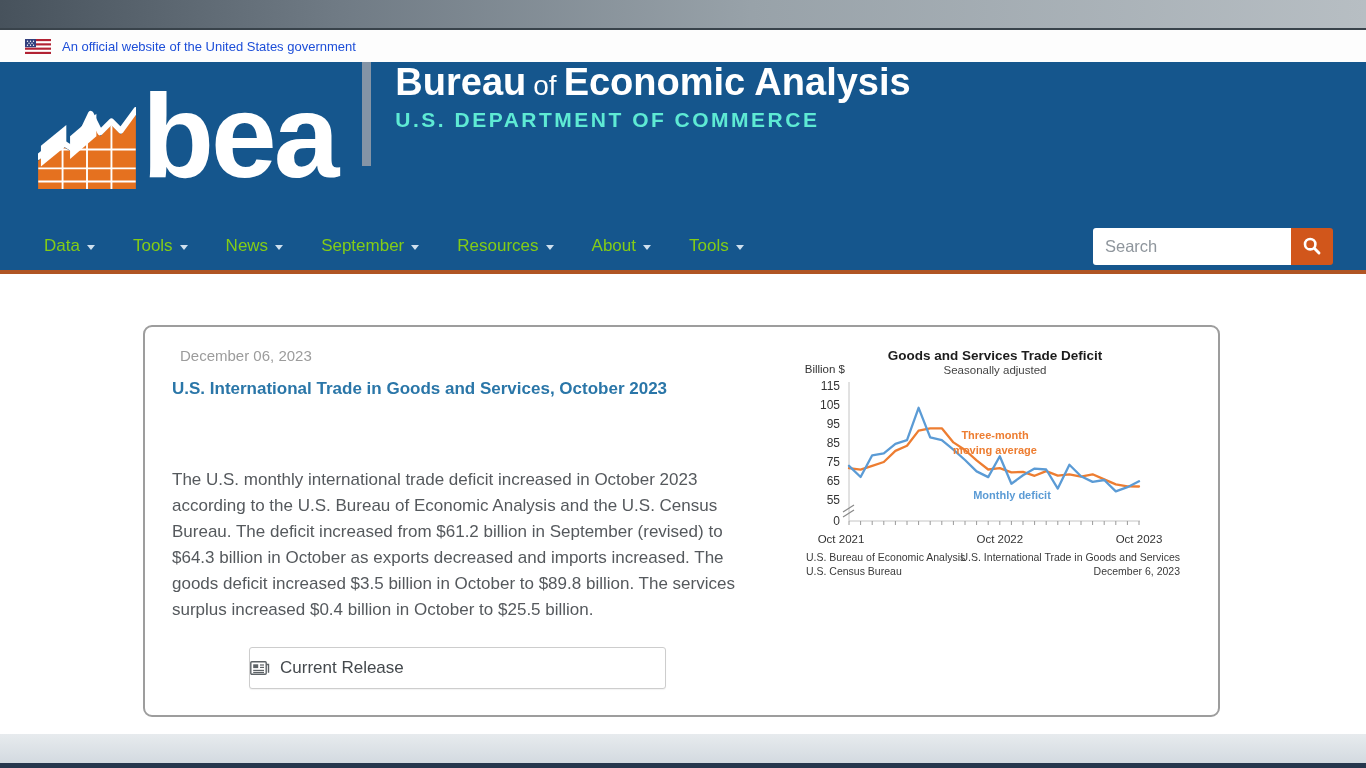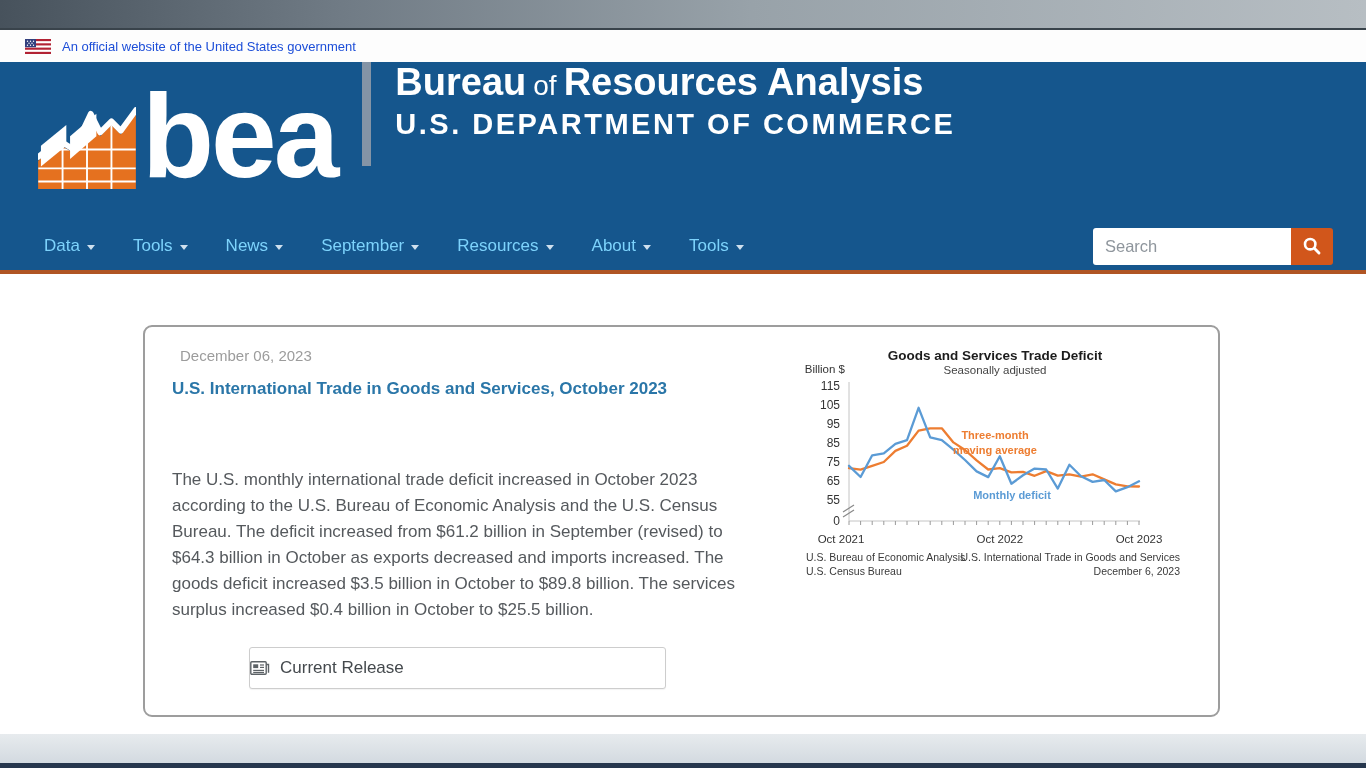--- a/index.html
+++ b/index.html
@@ -14,26 +14,26 @@
   .official-banner { height:32px; background:#fdfdfd; display:flex; align-items:center; padding-left:25px; gap:11px; }
   .official-banner span { font-size:13px; color:#1d4ed8; }
 
   
   .site-header { height:160px; background:#15568d; display:flex; padding-left:38px; }
   .logo { display:flex; align-items:center; cursor:pointer; }
   .logo-bea { font-size:118px; font-weight:bold; color:#fff; line-height:0.9; letter-spacing:-3px; margin-left:6px; position:relative; top:-6px; }
   .logo-sep { width:9px; height:104px; background:#8494a6; margin:0 24px 0 26px; }
   .org-line1 { font-size:38px; font-weight:bold; color:#fff; line-height:1.1; }
   .org-line1 .of { font-size:28px; font-weight:normal; margin:0 7px; }
-  .org-line2 { font-size:29px; font-weight:bold; letter-spacing:2.5px; color:#ffffff; margin-top:4px; }
+  .org-line2 { font-size:21px; font-weight:bold; letter-spacing:2.5px; color:#5eead4; margin-top:4px; }
 
   
   .primary-nav { height:52px; background:#15568d; border-bottom:4px solid #b05524; display:flex; align-items:center; padding:0 33px 0 25px; }
   .nav-items { display:flex; align-items:center; }
-  .nav-item { display:flex; align-items:center; padding:0 19px; font-size:17px; color:#7dd3fc; text-decoration:none; cursor:pointer; }
+  .nav-item { display:flex; align-items:center; padding:0 19px; font-size:17px; color:#84cc16; text-decoration:none; cursor:pointer; }
   .caret { width:0; height:0; border-left:4.5px solid transparent; border-right:4.5px solid transparent; border-top:5px solid #cfe0ee; margin-left:7px; margin-top:3px; }
   .search { margin-left:auto; display:flex; }
   .search input { width:198px; height:37px; border:0; border-radius:3px 0 0 3px; padding:0 12px; font-size:16.5px; color:#333; font-family:"Liberation Sans",sans-serif; outline:none; }
   .search input::placeholder { color:#8e959c; }
   .search button { width:42px; height:37px; border:0; border-radius:0 3px 3px 0; background:#d1561b; display:flex; align-items:center; justify-content:center; cursor:pointer; }
 
   
   .release-card { position:absolute; left:143px; top:325px; width:1077px; height:392px; border:2px solid #9d9d9d; border-radius:9px; background:#fff; }
   .article-date { position:absolute; left:35px; top:20px; font-size:15px; color:#9c9c9c; }
   .article-title { position:absolute; left:27px; top:46px; width:660px; font-size:17px; font-weight:bold; color:#2a76a8; line-height:31px; text-decoration:none; display:block; }
@@ -104,21 +104,21 @@
             <line x1="0" y1="92" x2="104" y2="92"></line>
         </g>
         <polygon points="3,54 30,32 30,54 3,76" fill="#fff"></polygon>
         <polygon points="34,44 62,20 62,44 34,68" fill="#fff"></polygon>
         <polyline points="0,66 22,48 38,58 56,20 66,40 78,28 88,38 104,16" fill="none" stroke="#fff" stroke-width="6" stroke-linejoin="round" stroke-linecap="round"></polyline>
       </svg>
       <div class="logo-bea">bea</div>
     </div>
     <div class="logo-sep"></div>
     <div>
-      <div class="org-line1"><span>Bureau</span><span class="of">of</span><span>Resources Analysis</span></div>
+      <div class="org-line1"><span>Bureau</span><span class="of">of</span><span>Economic Analysis</span></div>
       <div class="org-line2">U.S. DEPARTMENT OF COMMERCE</div>
     </div>
   </div>
 
   <nav class="primary-nav">
     <div class="nav-items">
         <a class="nav-item">
           <span>Data</span>
           <span class="caret"></span>
         </a>

